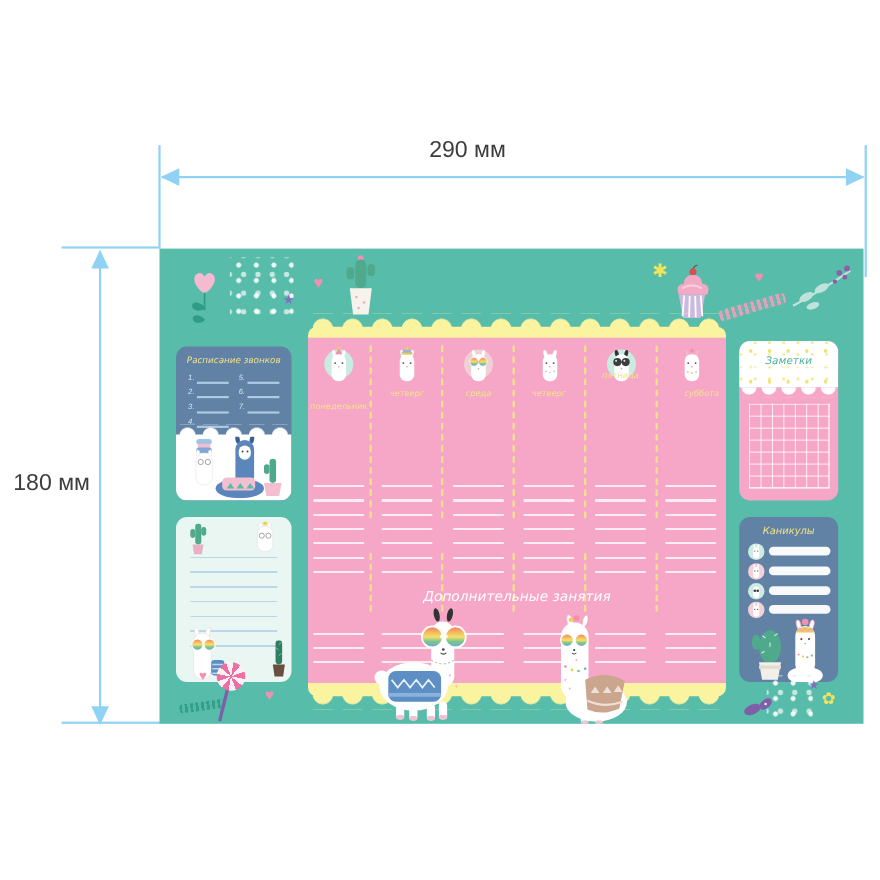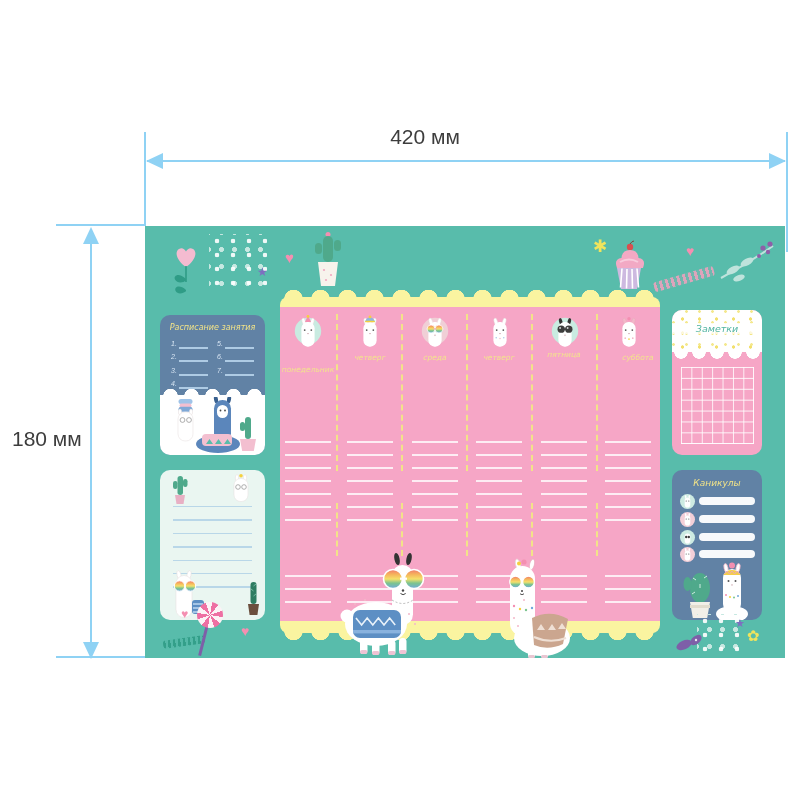--- a/index.html
+++ b/index.html
@@ -90,21 +90,21 @@
       <stop offset="0" stop-color="#F2776D"></stop>
         <stop offset="0.25" stop-color="#F5B25C"></stop>
       <stop offset="0.5" stop-color="#F5E06A"></stop>
         <stop offset="0.72" stop-color="#7CC48F"></stop>
       <stop offset="1" stop-color="#6FA8DC"></stop>
     </linearGradient>
   </defs>
 </svg>
 
 <div>
-  <div class="dim-text" style="left:250px;top:125px;width:350px;text-align:center;">420 мм</div>
+  <div class="dim-text" style="left:250px;top:125px;width:350px;text-align:center;">290 мм</div>
   <div class="dim-line" style="left:147px;top:160px;width:638px;height:2px;"></div>
   <div class="arr arr-left" style="left:146px;top:153px;"></div>
   <div class="arr arr-right" style="left:769px;top:153px;"></div>
   <div class="dim-line" style="left:144px;top:132px;width:2px;height:92px;"></div>
   <div class="dim-line" style="left:786px;top:132px;width:2px;height:120px;"></div>
 </div>
 <div>
   <div class="dim-text" style="left:12px;top:427px;">180 мм</div>
   <div class="dim-line" style="left:90px;top:230px;width:2px;height:426px;"></div>
   <div class="arr arr-up" style="left:83px;top:227px;"></div>
@@ -239,41 +239,42 @@
       <path d="M17 19 h2 l-1 1.6 z" fill="#C9A0A8"></path>
       <circle cx="14" cy="24.5" r=".9" fill="#F3B7C9"></circle>
         <circle cx="18" cy="25.5" r=".9" fill="#F4D03F"></circle>
         <circle cx="22" cy="24.5" r=".9" fill="#F3B7C9"></circle>
     </svg>
 
     <div class="day-label script" style="left:-4px;top:80px;">понедельник</div>
     <div class="day-label script" style="left:58px;top:68px;">четверг</div>
     <div class="day-label script" style="left:123px;top:68px;">среда</div>
     <div class="day-label script" style="left:187px;top:68px;text-align:center;">четверг</div>
-    <div class="day-label script" style="left:252px;top:65px;">пятница</div>
+    <div class="day-label script" style="left:252px;top:52px;">пятница</div>
     <div class="day-label script" style="left:326px;top:68px;">суббота</div>
 
     <div class="rows1" style="left:5px;"></div>
     <div class="rows1" style="left:67px;"></div>
     <div class="rows1" style="left:132px;"></div>
     <div class="rows1" style="left:196px;"></div>
     <div class="rows1" style="left:261px;"></div>
     <div class="rows1" style="left:325px;"></div>
 
+    <div class="extra-title script">Дополнительные занятия</div>
 
     <div class="rows2" style="left:5px;"></div>
     <div class="rows2" style="left:67px;"></div>
     <div class="rows2" style="left:132px;"></div>
     <div class="rows2" style="left:196px;"></div>
     <div class="rows2" style="left:261px;"></div>
     <div class="rows2" style="left:325px;"></div>
   </div>
 
   <div class="card bells">
-    <div class="bells-title script">Расписание занятия</div>
+    <div class="bells-title script">Расписание звонков</div>
     <span class="bell-num" style="left:11px;top:25px;">1.</span>
     <span class="bell-num" style="left:11px;top:38px;">2.</span>
     <span class="bell-num" style="left:11px;top:52px;">3.</span>
     <span class="bell-num" style="left:11px;top:65px;">4.</span>
     <span class="bell-num" style="left:57px;top:25px;">5.</span>
     <span class="bell-num" style="left:57px;top:38px;">6.</span>
     <span class="bell-num" style="left:57px;top:52px;">7.</span>
     <div class="bell-line" style="left:19px;top:32px;width:29px;"></div>
     <div class="bell-line" style="left:19px;top:45px;width:29px;"></div>
     <div class="bell-line" style="left:19px;top:59px;width:29px;"></div>

